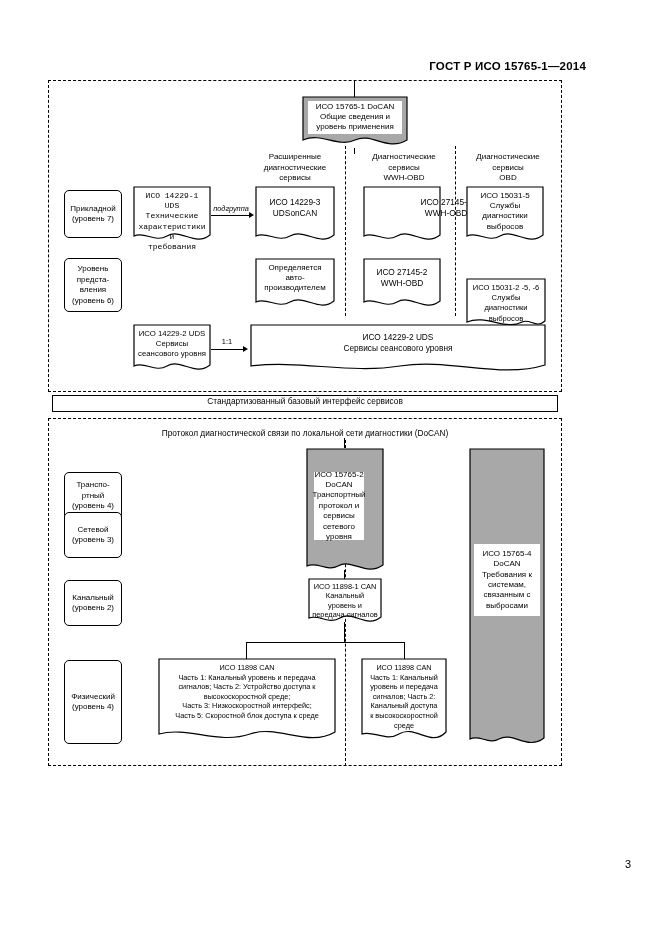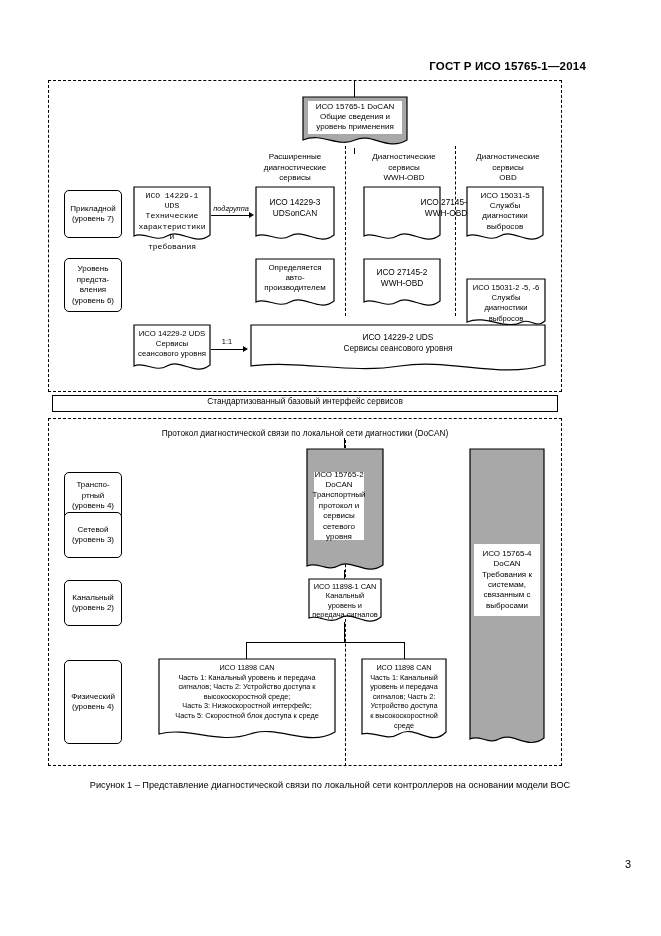--- a/index.html
+++ b/index.html
@@ -78,21 +78,20 @@
 
   .hdr-line{position:absolute;text-align:center;font-size:8.3px;}
 </style>
 </head>
 <body>
 
 <div class="page">
 
   <div class="doc-header">ГОСТ Р ИСО 15765-1—2014</div>
   <div class="page-num">3</div>
-  <div class="caption">Рисунок 1 – Представление диагностической связи по локальной сети контроллеров на основании модели ВОС</div>
 
   <div class="frame" id="frame-upper"></div>
   <div class="frame" id="frame-lower"></div>
 
   <div class="vdash" style="left:345px;top:146px;height:170px;"></div>
   <div class="vdash" style="left:455px;top:146px;height:170px;"></div>
 
   <div class="vdash" style="left:345px;top:440px;height:326px;"></div>
 
   <div class="tbox" style="left:302px;top:96px;width:106px;height:52px;">
@@ -345,19 +344,19 @@
 
   <div class="tbox" style="left:361px;top:658px;width:86px;height:88px;">
     <svg width="86" height="90" viewBox="0 0 86 90">
       <path d="M1,1 L85,1 L85,74 C70,90 54,66 38,76 C25,84 12,72 1,76 Z" fill="#ffffff" stroke="#000" stroke-width="1.2"></path>
     </svg>
     <div class="txt" style="font-size:7.3px;line-height:9.6px;padding-top:5px;">
       <div>ИСО 11898 CAN</div>
       <div>Часть 1: Канальный</div>
       <div>уровень и передача</div>
       <div>сигналов; Часть 2:</div>
-      <div>Устройство доступа</div>
+      <div>Канальный доступа</div>
       <div>к высокоскоростной</div>
       <div>среде</div>
     </div>
   </div>
 
 </div>
 
 </body></html>

